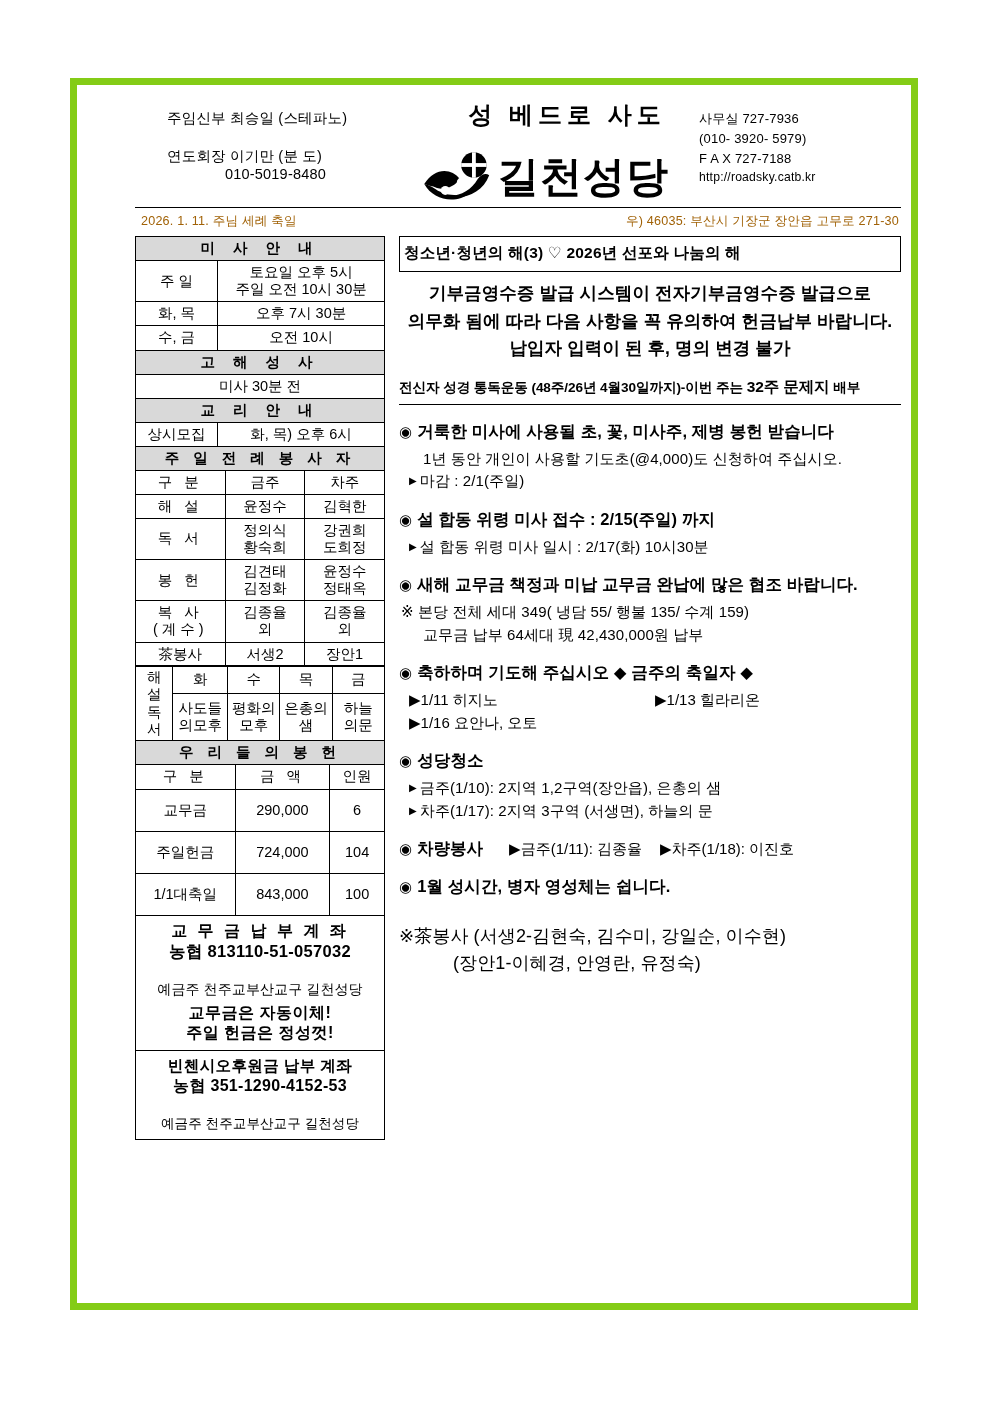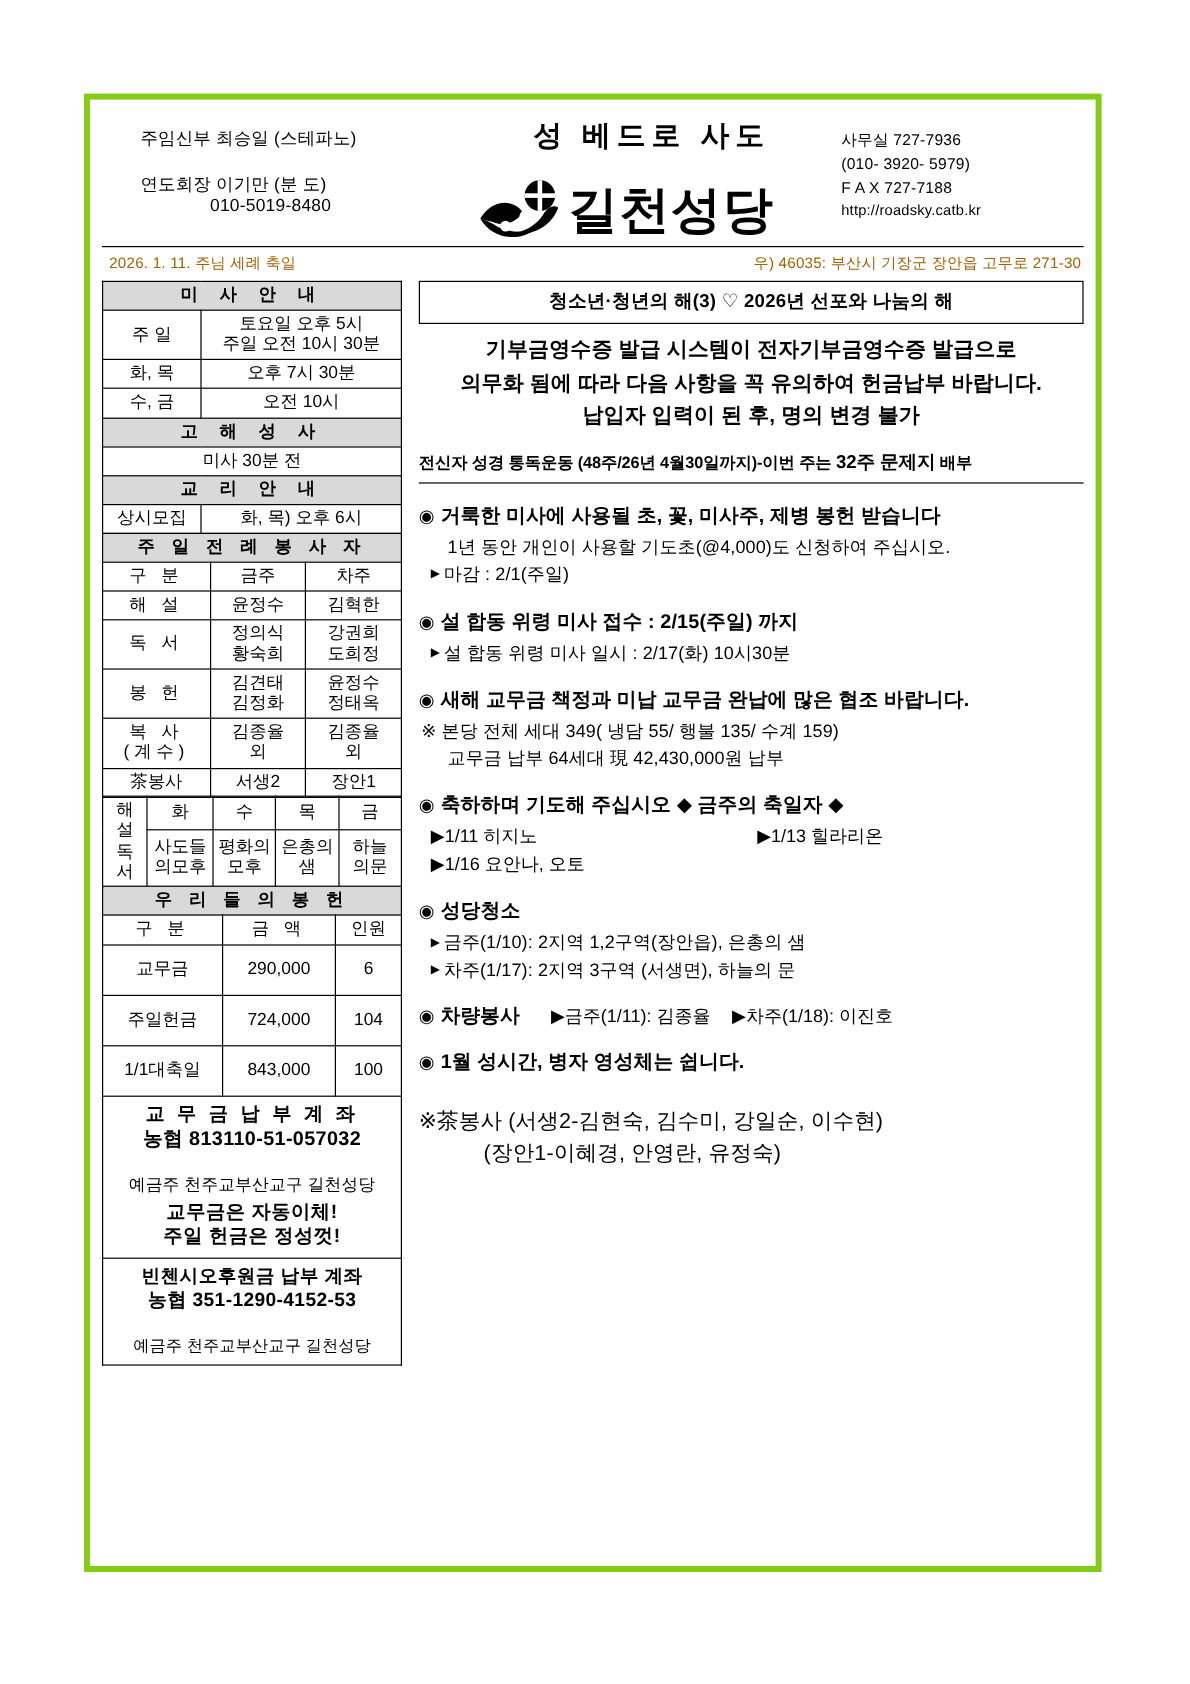--- a/index.html
+++ b/index.html
@@ -15,23 +15,24 @@
     position: relative;
     overflow: hidden;
   }
 
   #page {
     position: absolute;
     left: 70px;
     top: 78px;
     width: 848px;
     height: 1232px;
-    border: 5px solid #84cc16;
+    border: 7px solid #84cc16;
     box-sizing: border-box;
     background: #fff;
+    padding-left: 48px;
   }
 
   
   .header {
     display: flex;
     align-items: flex-start;
     padding: 12px 10px 0 10px;
     height: 122px;
     box-sizing: border-box;
   }
@@ -161,21 +162,20 @@
   .acct .t3 { font-size: 14px; letter-spacing: .1px; margin-top: 19px; }
   .acct .t4 { font-size: 16px; font-weight: bold; margin-top: 5px; letter-spacing: .5px;}
   .acct .t5 { font-size: 16px; font-weight: bold; letter-spacing: .5px;}
   .acct2 .t1 { font-size: 15.5px; font-weight: bold; letter-spacing: .4px; }
   .acct2 .t2 { font-size: 16px; font-weight: bold; }
   .acct2 .t3 { font-size: 13.5px; }
 
   
   .banner {
     border: 1.6px solid #000;
-    text-align: center;
     font-size: 15.5px;
     font-weight: bold;
     padding: 6px 4px 7px 4px;
     letter-spacing: .2px;
     margin-bottom: 8px;
   }
   .notice {
     text-align: center;
     font-size: 17.5px;
     font-weight: bold;

